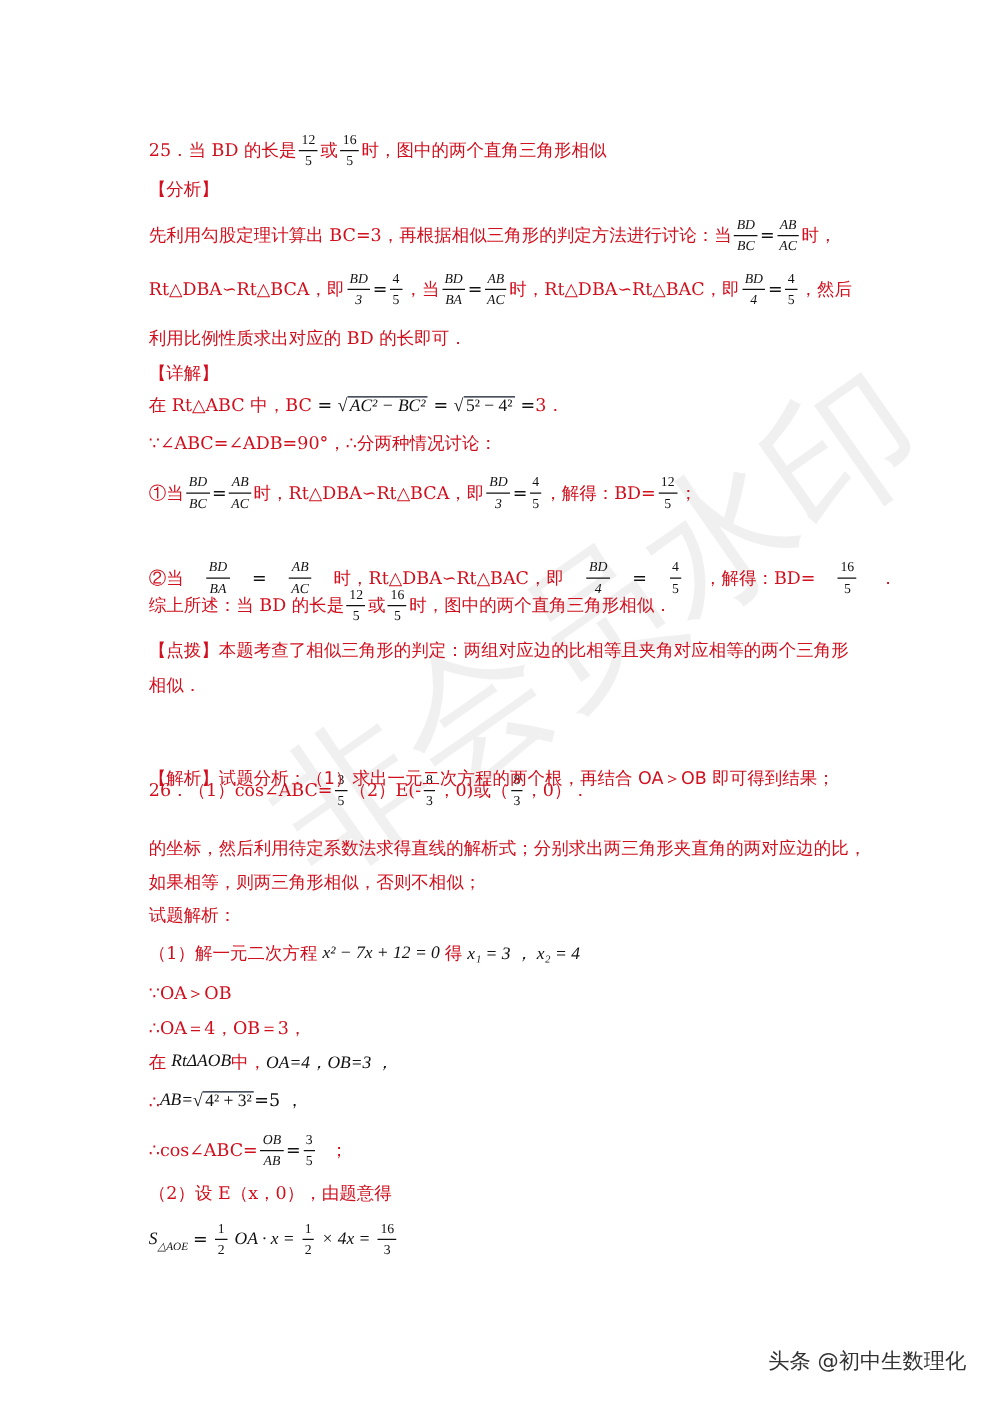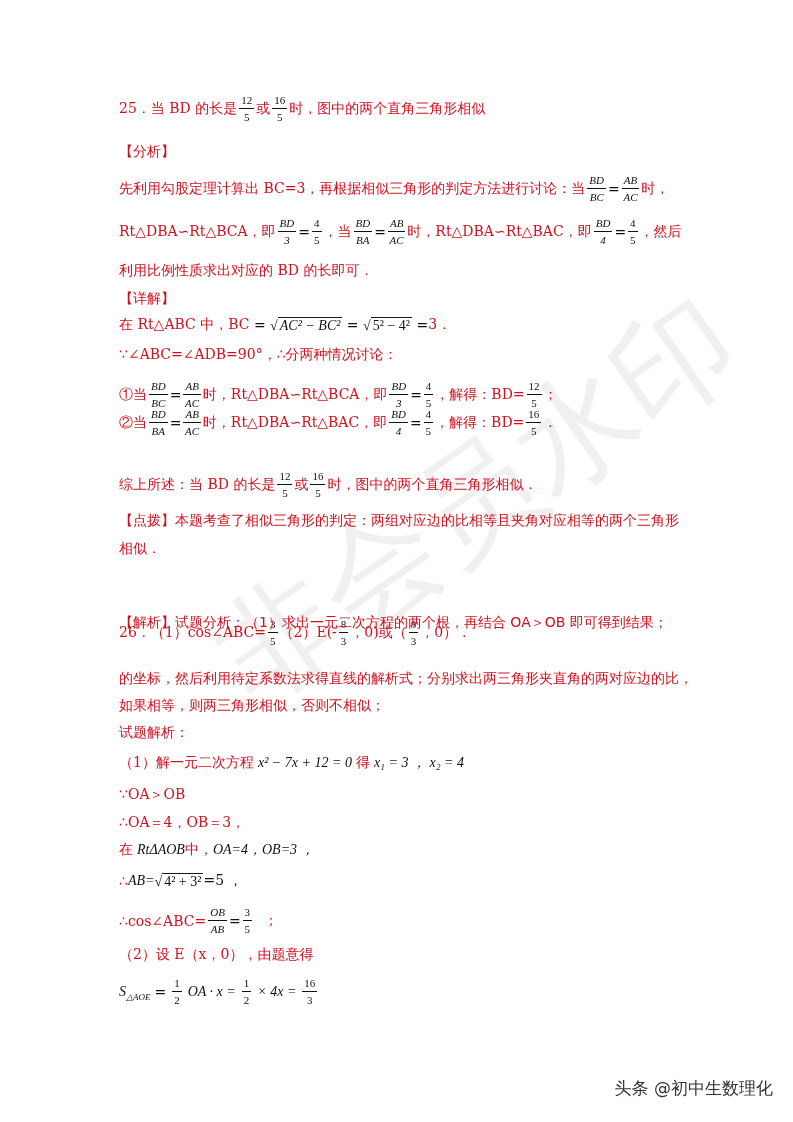--- a/index.html
+++ b/index.html
@@ -16,21 +16,21 @@
   .footer{position:absolute;right:20px;bottom:22px;font-family:"DejaVu Sans",sans-serif;font-size:17px;color:#333;text-shadow:1px 1px 0 #fff,-1px -1px 0 #fff;}
   .bracket{font-family:"DejaVu Sans",sans-serif;}
 </style>
 </head>
 <body>
 
 <div class="page">
 
   <div class="watermark">非会员水印</div>
 
-  <div class="line" style="top:92px;justify-content:flex-end;">
+  <div class="line" style="top:104px;justify-content:flex-end;">
     <span>25．当 BD 的长是</span>
     <span class="frac blk">
         <span class="num">12</span>
         <span>5</span>
       </span>
     <span>或</span>
     <span class="frac blk">
         <span class="num">16</span>
         <span>5</span>
       </span>
@@ -131,21 +131,21 @@
         <span>5</span>
       </span>
     <span>，解得：BD=</span>
     <span class="frac blk">
         <span class="num">12</span>
         <span>5</span>
       </span>
     <span>；</span>
   </div>
 
-  <div class="line" style="top:406px;">
+  <div class="line" style="top:446px;gap:16px;">
     <span>②当</span>
     <span class="frac blk it">
         <span class="num">BD</span>
         <span>BA</span>
       </span>
     <span class="blk">=</span>
     <span class="frac blk it">
         <span class="num">AB</span>
         <span>AC</span>
       </span>

